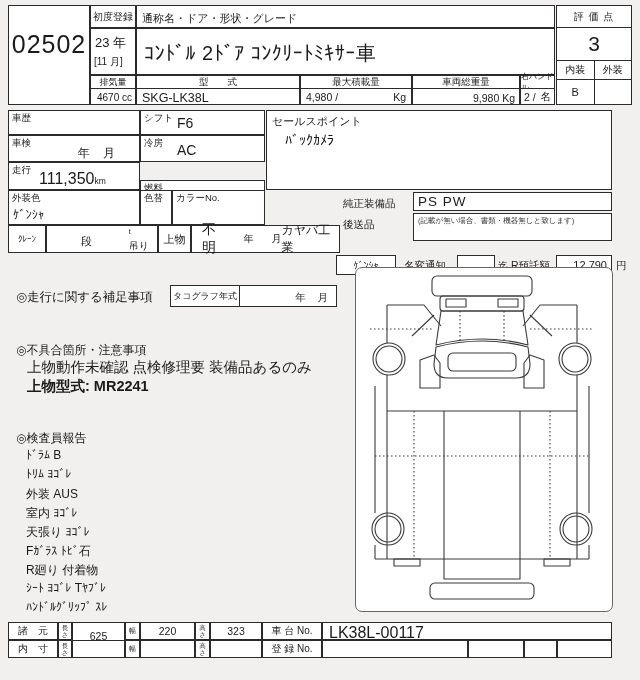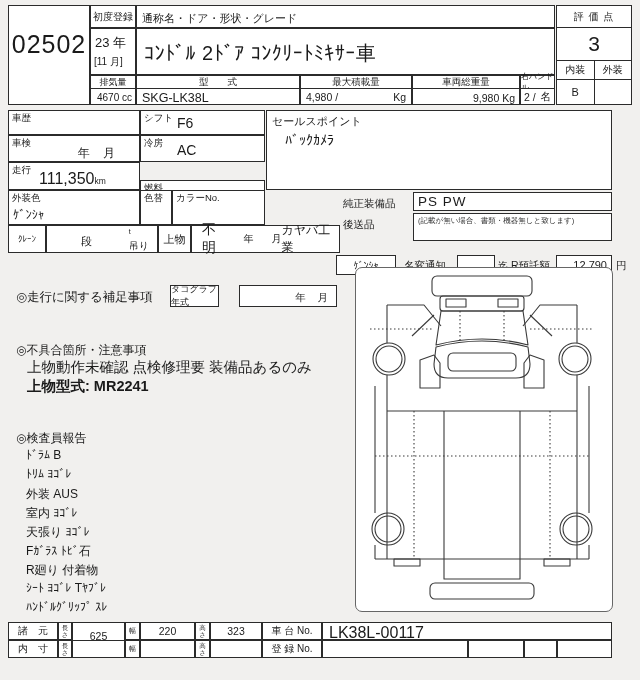--- a/index.html
+++ b/index.html
@@ -148,21 +148,21 @@
 <div class="tx" style="left:404px;top:259px;font-size:10.5px">名変通知</div>
 <div class="b" style="left:457px;top:255px;width:38px;height:20px"></div>
 <div class="tx" style="left:498px;top:259px;font-size:10px">迄</div>
 <div class="tx" style="left:511px;top:259px;font-size:10.5px">R預託額</div>
 <div class="b" style="left:556px;top:255px;width:56px;height:20px">
   <span class="tx" style="right:4px;top:3px;font-size:11px">12,790</span>
 </div>
 <div class="tx" style="left:616px;top:259px;font-size:10.5px">円</div>
 
 <div class="tx" style="left:16px;top:289px;font-size:12.5px">◎走行に関する補足事項</div>
-<div class="b c" style="left:170px;top:285px;width:49px;height:22px;font-size:9px">タコグラフ年式</div>
+<div class="b c" style="left:170px;top:285px;width:70px;height:22px;font-size:9px">タコグラフ年式</div>
 <div class="b" style="left:239px;top:285px;width:98px;height:22px">
   <span class="tx pre" style="right:8px;top:5px;font-size:10.5px">年    月</span>
 </div>
 
 <div class="tx" style="left:16px;top:342px;font-size:12px">◎不具合箇所・注意事項</div>
 <div class="tx" style="left:27px;top:358px;font-size:14.5px;font-weight:normal">上物動作未確認 点検修理要 装備品あるのみ</div>
 <div class="tx" style="left:27px;top:377px;font-size:14.5px;font-weight:bold">上物型式: MR2241</div>
 
 <div class="tx" style="left:16px;top:430px;font-size:12px">◎検査員報告</div>
 <div class="tx fz12" style="left:26px;top:448px">ﾄﾞﾗﾑ B</div>

